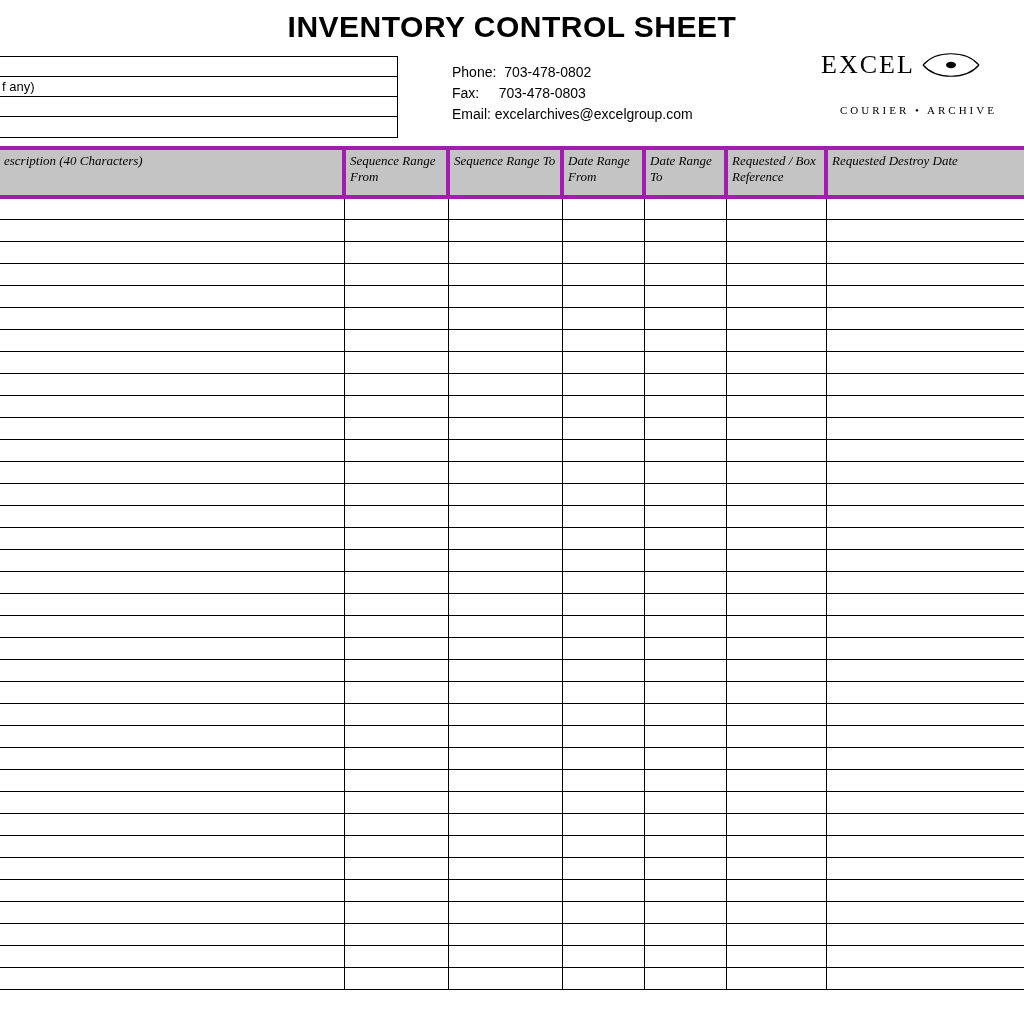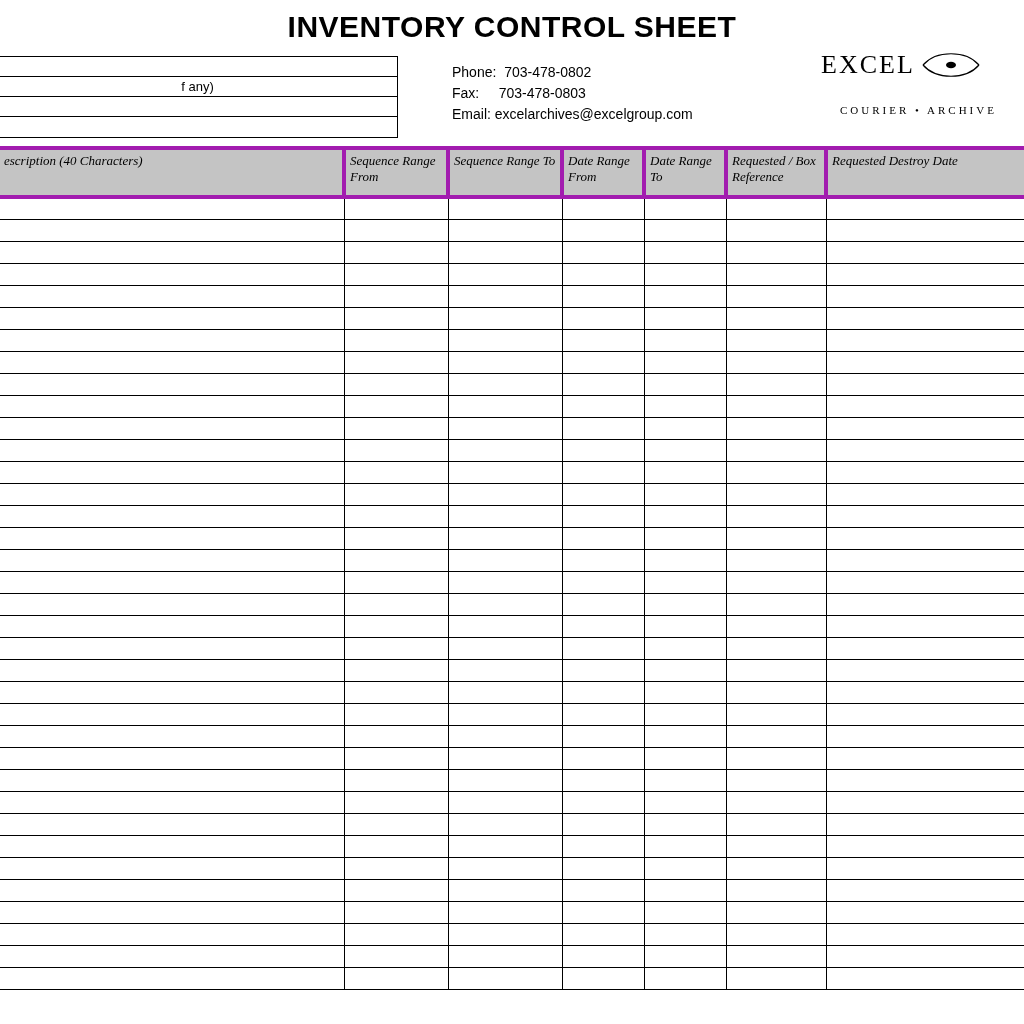--- a/index.html
+++ b/index.html
@@ -32,21 +32,20 @@
   }
   .info-box {
     position: absolute;
     top: 56px;
     left: 0;
     width: 398px;
     border: 1.5px solid #000;
     border-left: none;
     font-family: Arial, Helvetica, sans-serif;
     font-size: 13px;
-    text-align: center;
   }
   .info-box .row {
     height: 20px;
     border-bottom: 1.5px solid #000;
     padding: 2px 4px 0 2px;
     line-height: 16px;
     white-space: nowrap;
   }
   .info-box .row:last-child { border-bottom: none; }
   .contact {

